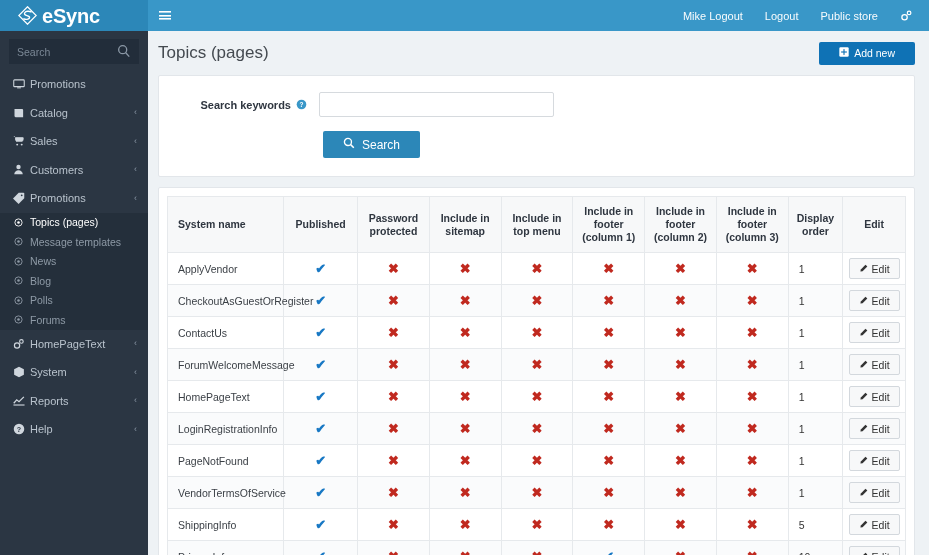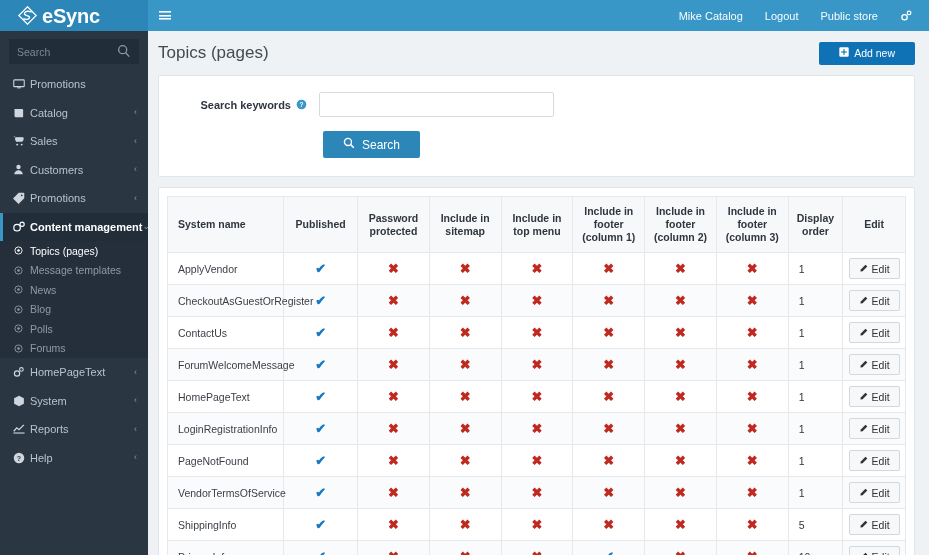--- a/index.html
+++ b/index.html
@@ -179,21 +179,21 @@
         </svg>
       </span>
       <span class="brand-text">eSync</span>
     </div>
 
     <div class="hamburger">
         <span></span>
       </div>
 
     <nav class="topnav">
-      <a href="#">Mike Catalog</a>
+      <a href="#">Mike Logout</a>
       <a href="#">Logout</a>
       <a href="#">Public store</a>
       <span class="gear-ic">
         <svg viewBox="0 0 16 16" width="13" height="13" fill="#ffffff">
           <circle cx="5.6" cy="10.2" r="3.3" fill="none" stroke="#fff" stroke-width="1.6"></circle>
           <circle cx="11.2" cy="4.8" r="2.2" fill="none" stroke="#fff" stroke-width="1.5"></circle>
         </svg>
       </span>
     </nav>
   </div>
@@ -260,30 +260,20 @@
         <span class="mi-icon">
           <svg viewBox="0 0 16 16" width="12" height="12" fill="currentColor">
             <path d="M7.6 1H14a1 1 0 011 1v6.4L7.4 16 0 8.6 7.6 1z"></path>
             <circle cx="11.6" cy="4.4" r="1.2" fill="#2b3643"></circle>
           </svg>
         </span>
         <span class="mi-label">Promotions</span>
         <span class="mi-arrow">‹</span>
       </li>
 
-      <li class="menu-item open">
-        <span class="mi-icon">
-          <svg viewBox="0 0 16 16" width="13" height="13" fill="currentColor">
-            <circle cx="5" cy="9.5" r="4" fill="none" stroke="currentColor" stroke-width="1.5"></circle>
-            <circle cx="11.2" cy="5.2" r="2.6" fill="none" stroke="currentColor" stroke-width="1.4"></circle>
-          </svg>
-        </span>
-        <span class="mi-label">Content management</span>
-        <span class="mi-arrow">⌄</span>
-      </li>
 
       <li>
         <ul class="submenu">
           <li class="sub-item active">
             <span class="dot-ic">
               <svg viewBox="0 0 16 16" width="9" height="9">
                   <circle cx="8" cy="8" r="6.4" fill="none" stroke="currentColor" stroke-width="1.6"></circle>
                   <circle cx="8" cy="8" r="2.3" fill="currentColor"></circle>
                 </svg>
             </span>

